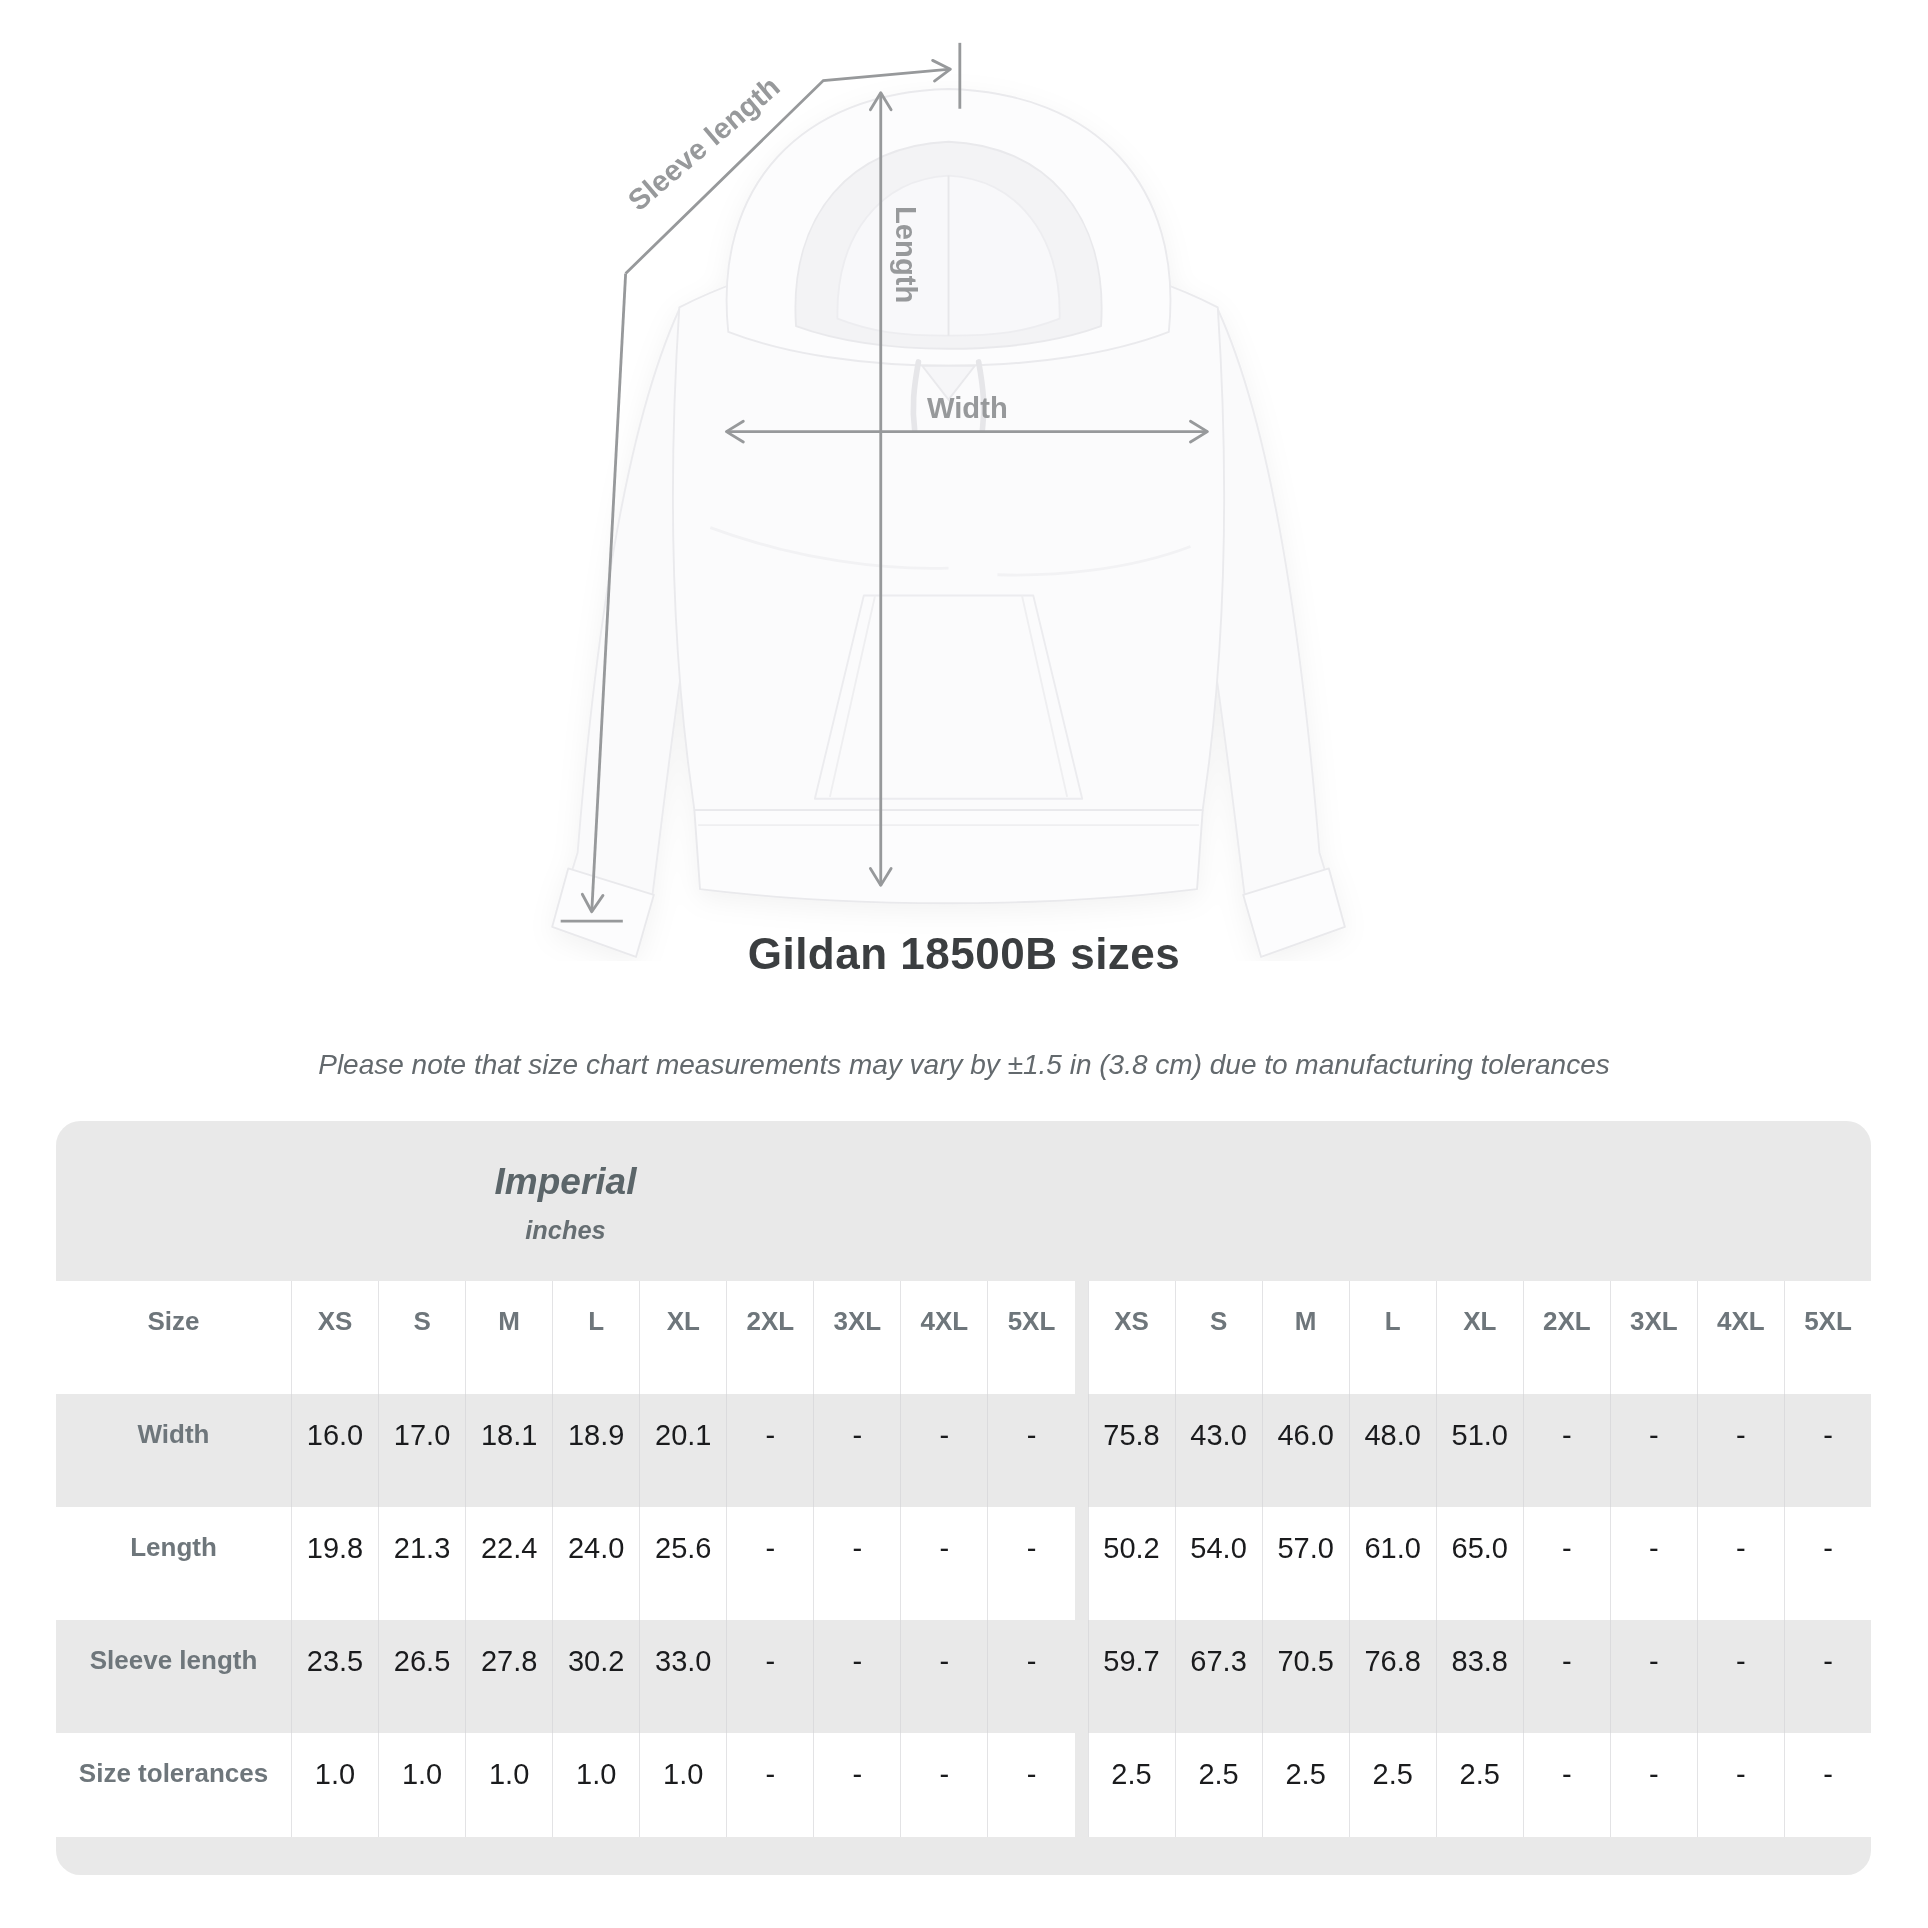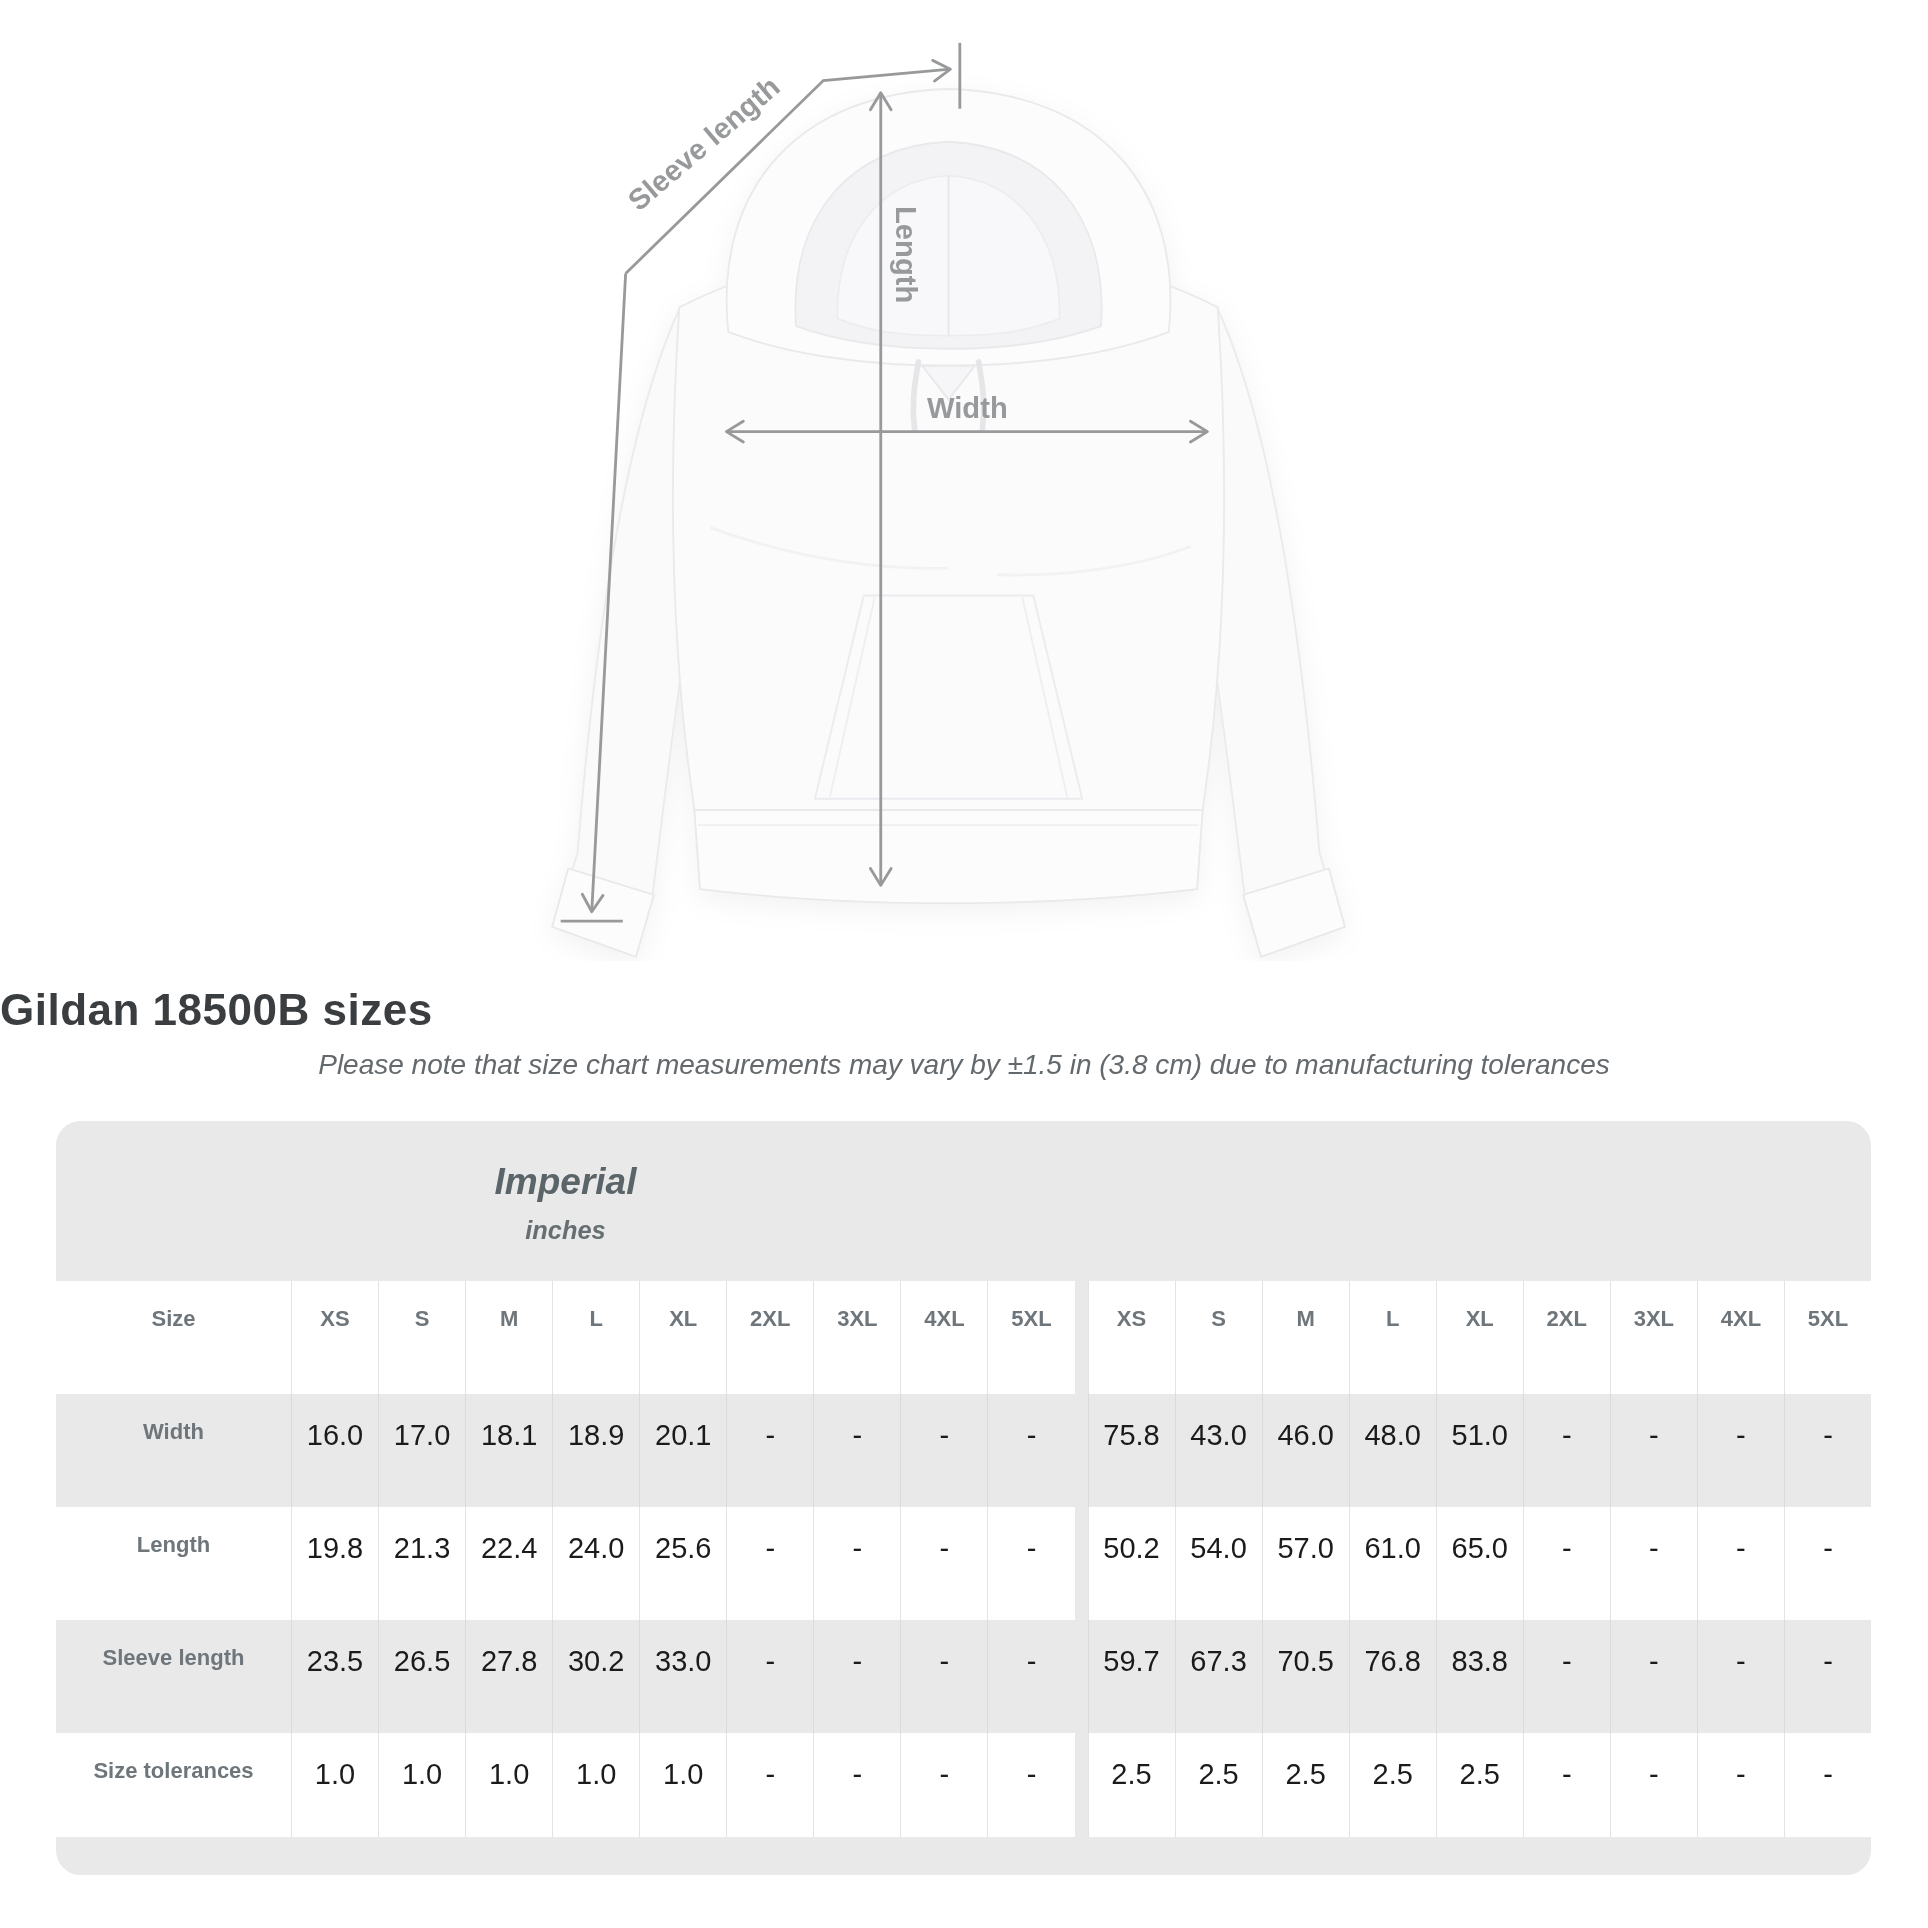--- a/index.html
+++ b/index.html
@@ -7,21 +7,21 @@
     position:relative;width:1928px;height:1928px;background:#ffffff;
     font-family:"Liberation Sans", sans-serif;overflow:hidden;
   }
 
   
   .diagram{position:absolute;left:395px;top:19px;width:1092px;height:942px;}
   .meas-label{font-weight:bold;font-size:31px;fill:var(--line_gray,#94999c);}
 
   
   .title{
-    position:absolute;top:985px;left:0;width:100%;
+    position:absolute;top:929px;left:0;width:100%;text-align:center;
     font-size:44px;font-weight:bold;color:var(--title_text,#3b3e40);letter-spacing:0.5px;
   }
   .subtitle{
     position:absolute;top:1049px;left:0;width:100%;text-align:center;
     font-size:28px;font-style:italic;color:var(--note_text,#63696d);
   }
 
   
   .size-table{
     position:absolute;left:56px;top:1121px;width:1815px;
@@ -45,21 +45,21 @@
   }
   .cell{
     display:flex;justify-content:center;align-items:flex-start;
     padding-top:25.4px;box-sizing:border-box;background:#ffffff;
   }
   .cell.gray{background:var(--stripe,#e9e9e9);}
   .cell.white{background:#ffffff;}
   .cell.sep{border-left:1.9px solid var(--separator,#e3e3e5);}
   .cell.gray.sep{border-left-color:#dbdbdd;}
   .cell.divider{background:var(--stripe,#e9e9e9);padding:0;}
-  .cell.hdr,.cell.rowlabel{font-weight:bold;font-size:22px;color:var(--muted_text,#6e767b);}
+  .cell.hdr,.cell.rowlabel{font-weight:bold;font-size:26px;color:var(--muted_text,#6e767b);}
   .cell.val{font-size:29px;color:var(--value_text,#1a1b1d);}
   .cell.footer{background:var(--stripe,#e9e9e9);padding:0;}
 </style>
 </head>
 <body>
 
 <div class="page">
 
   <svg class="diagram" viewBox="0 0 1160 1000">
     <defs>

